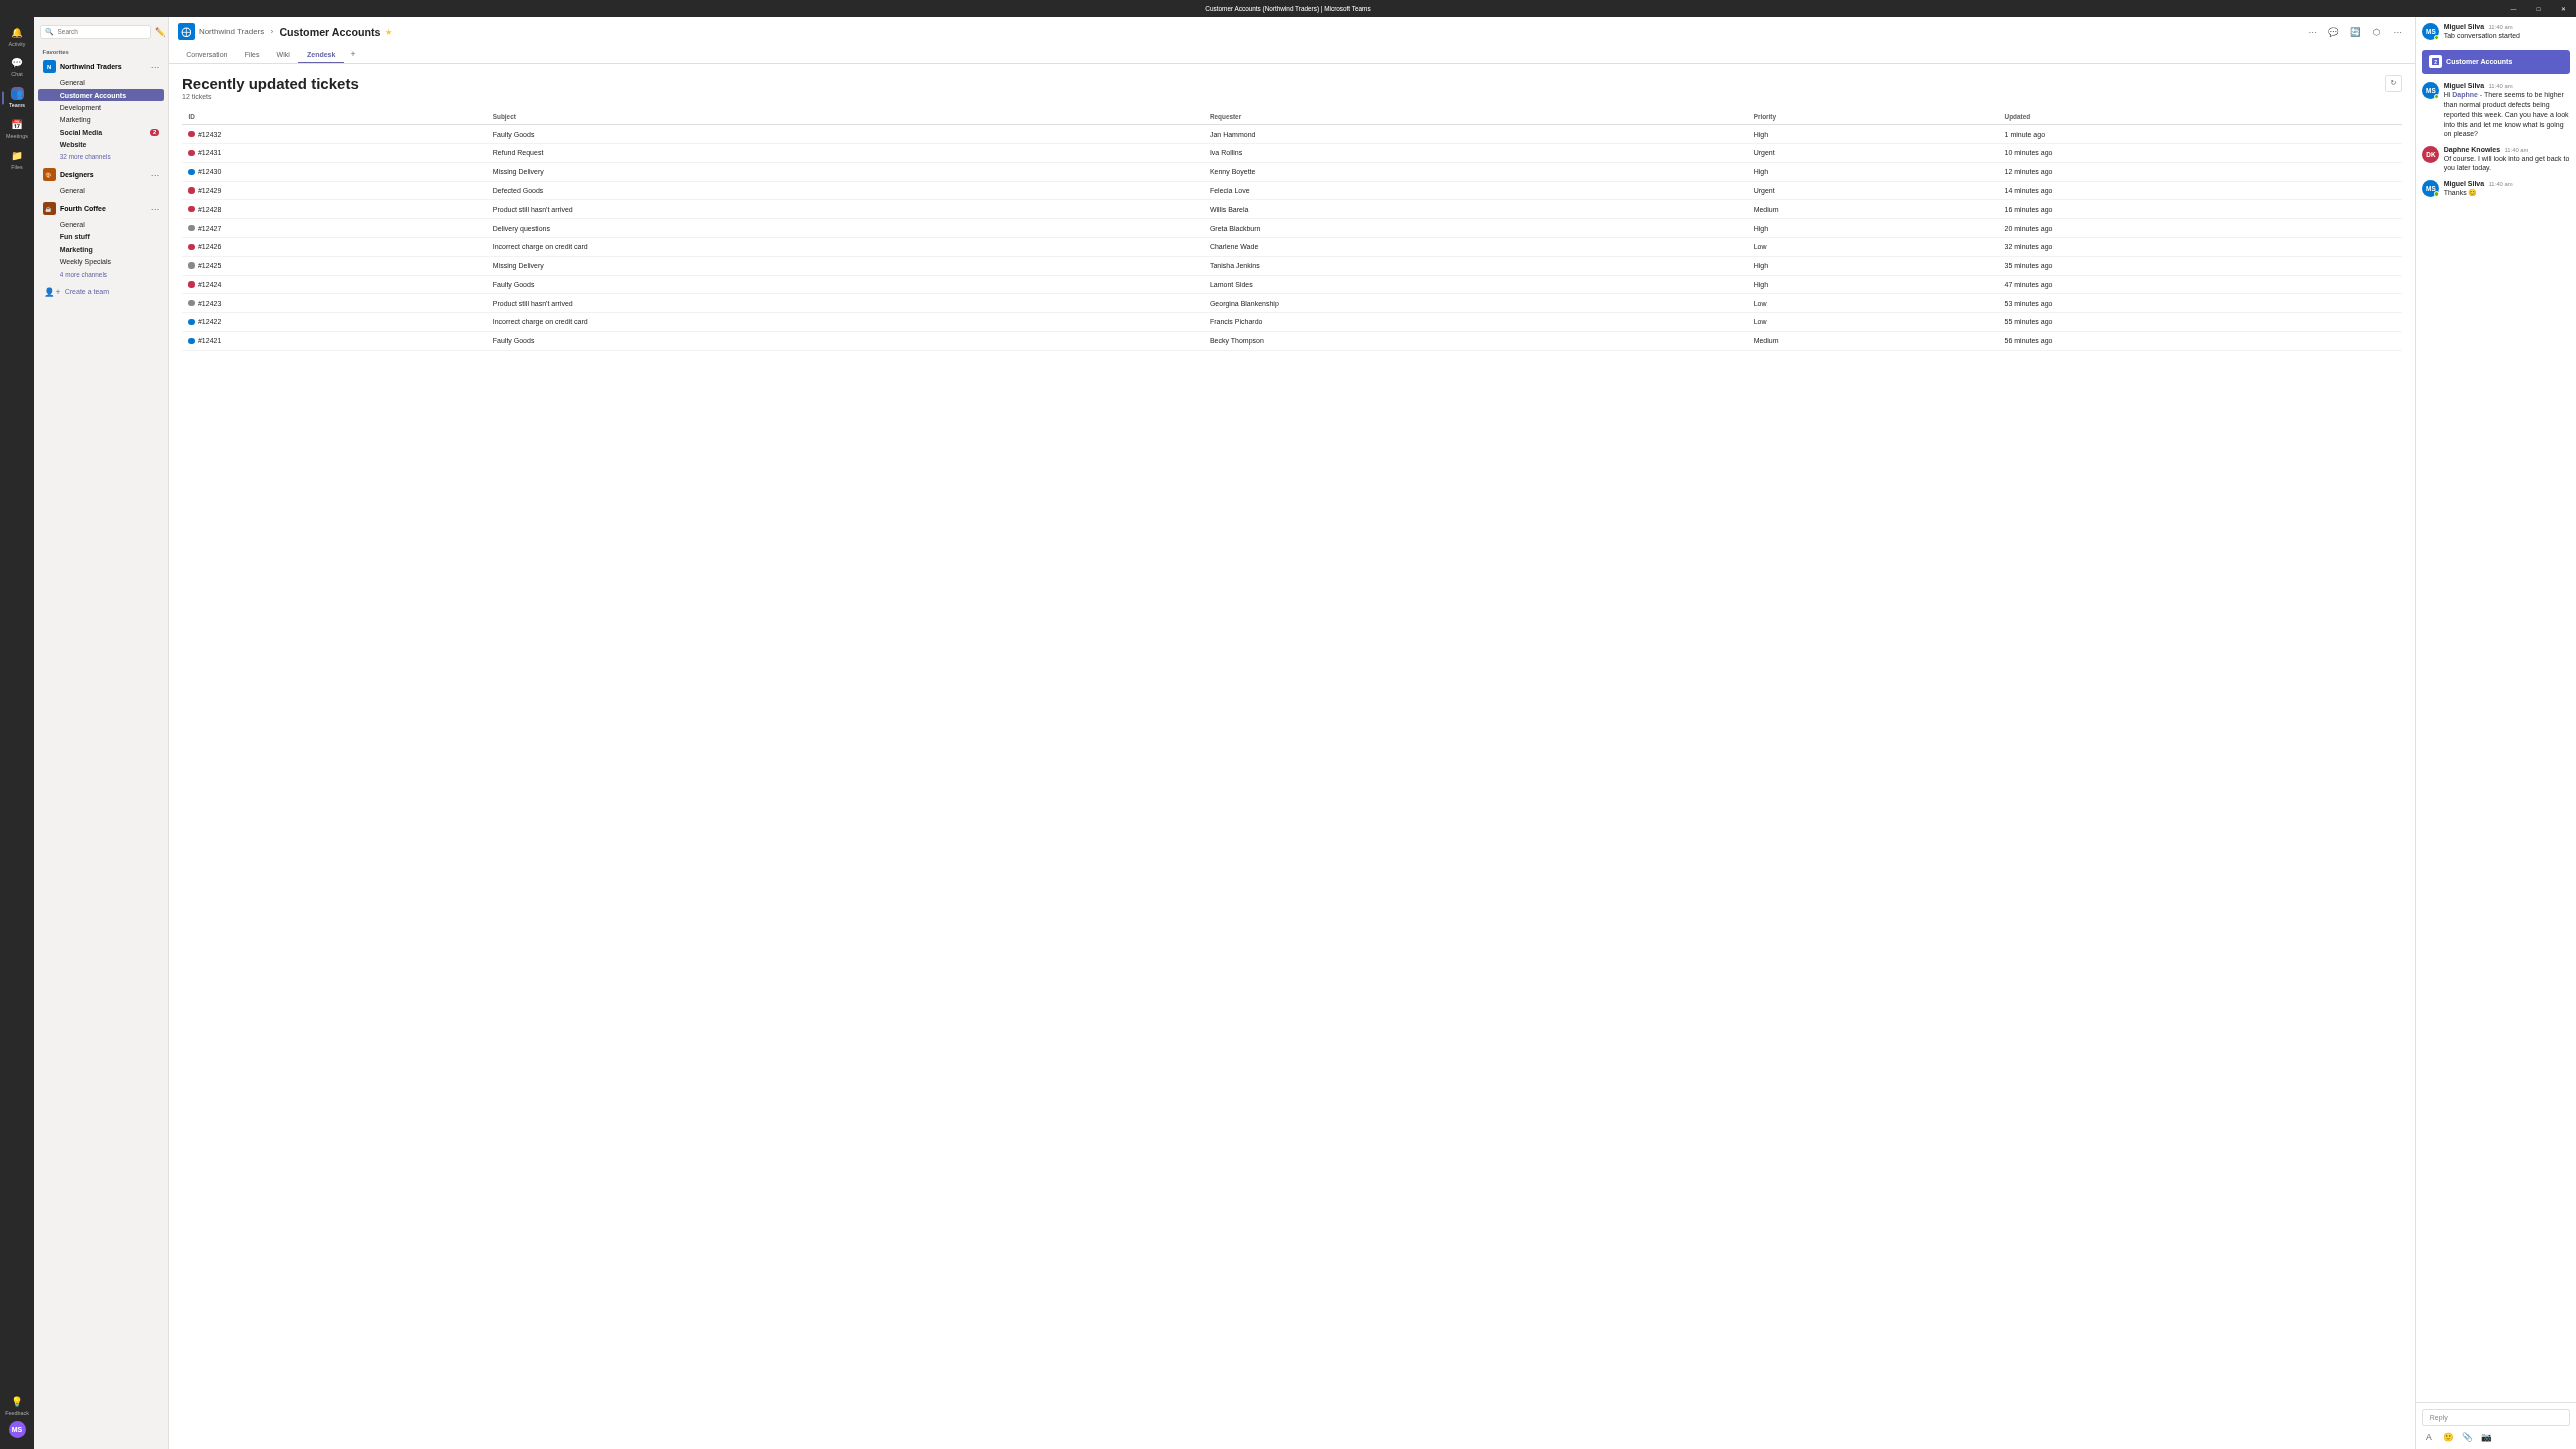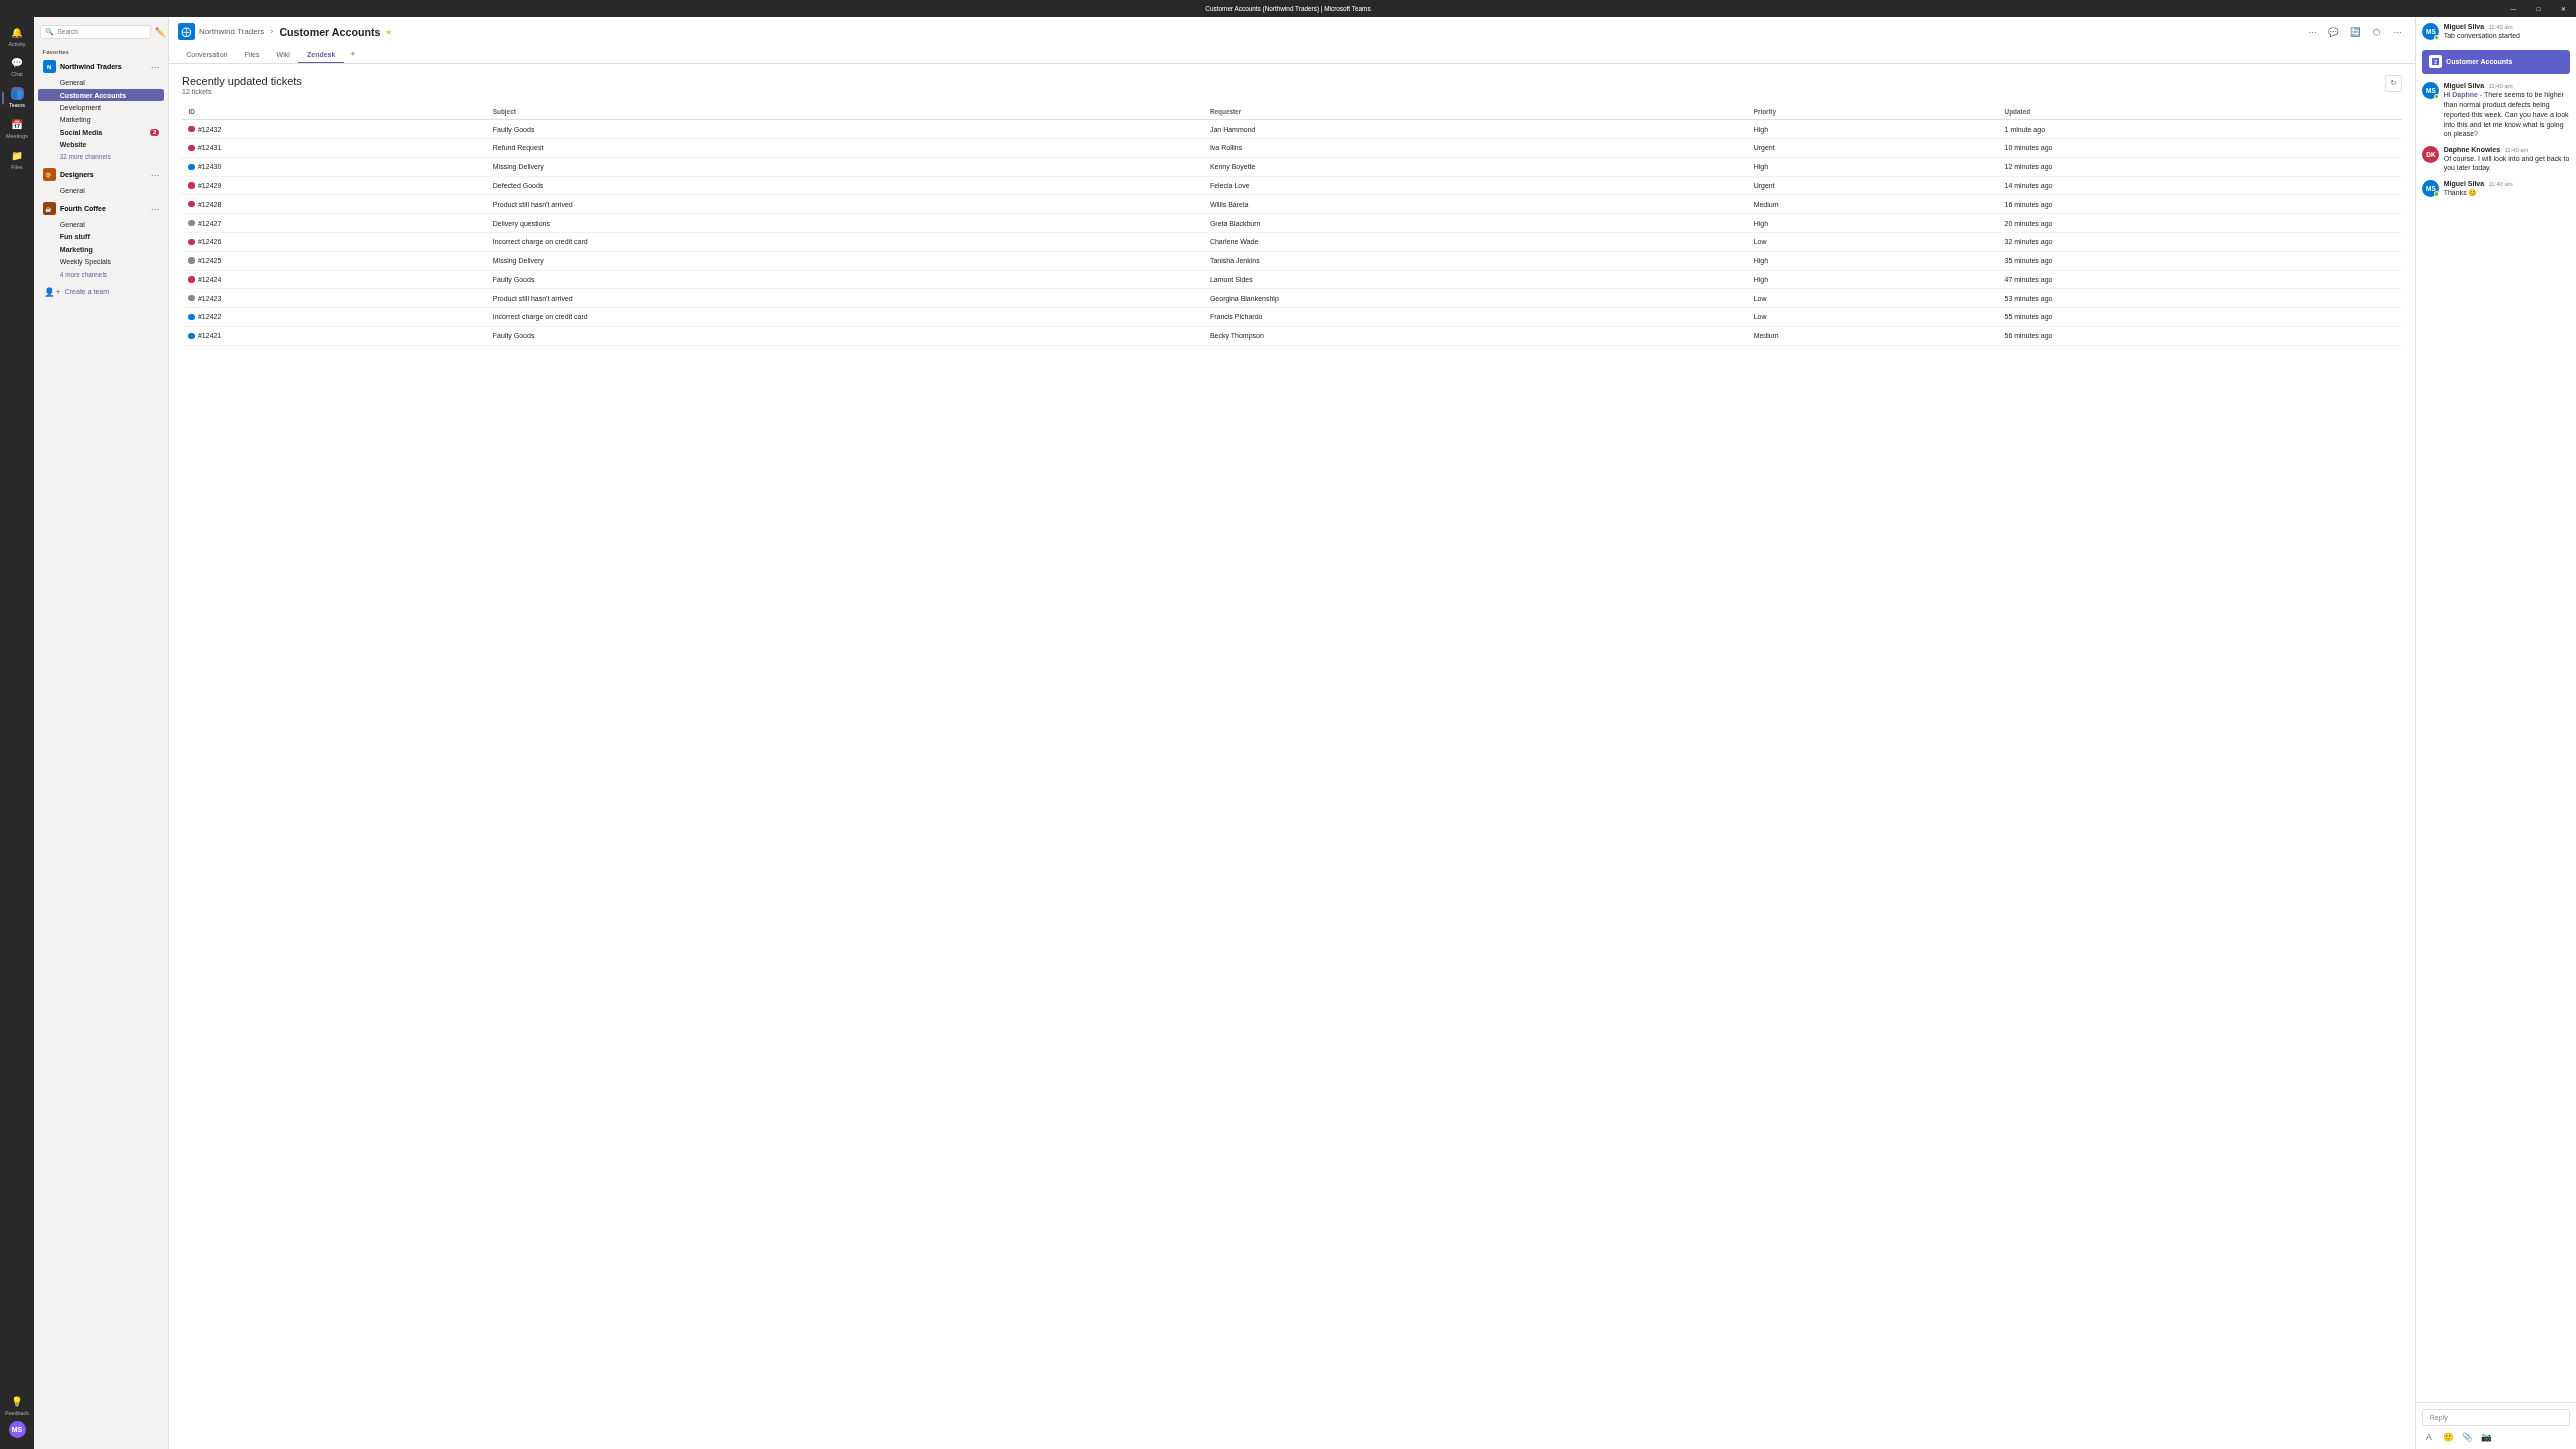--- a/index.html
+++ b/index.html
@@ -290,21 +290,21 @@
       flex: 1;
       overflow-y: auto;
       padding: 10.7px 13px;
     }
     .ticket-header {
       display: flex;
       align-items: flex-start;
       justify-content: space-between;
       margin-bottom: 8.6px;
     }
-    .ticket-title { font-size: 11px; font-weight: 400; color: #252424; }
+    .ticket-title { font-size: 15px; font-weight: 700; color: #252424; }
     .ticket-count { font-size: 7px; color: #616161; margin-top: 1.1px; }
     .refresh-btn {
       width: 17px;
       height: 17px;
       border: 0.5px solid #e1dfdd;
       border-radius: 2.1px;
       display: flex;
       align-items: center;
       justify-content: center;
       cursor: pointer;

